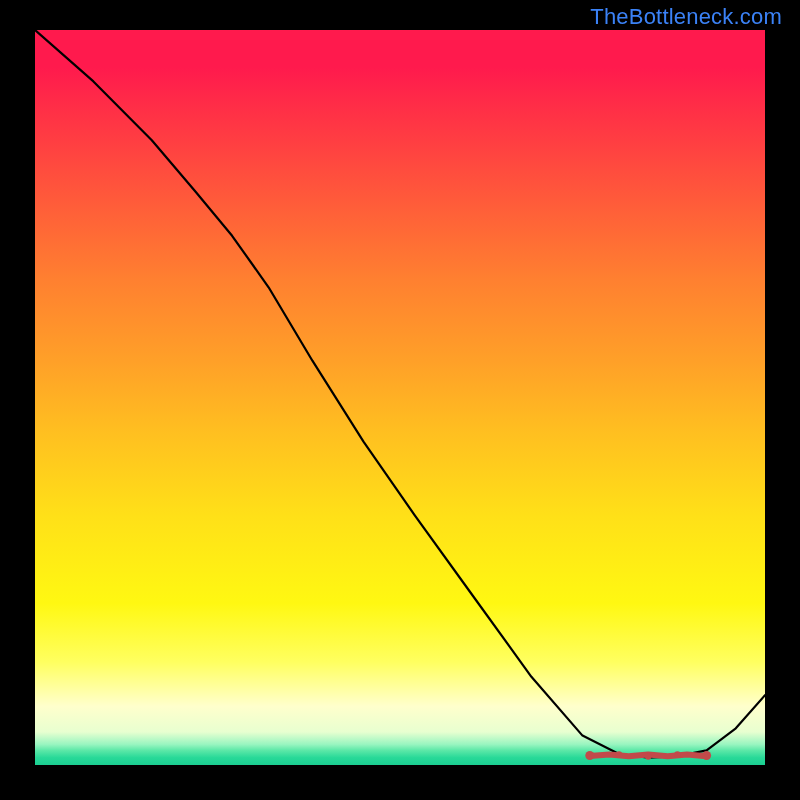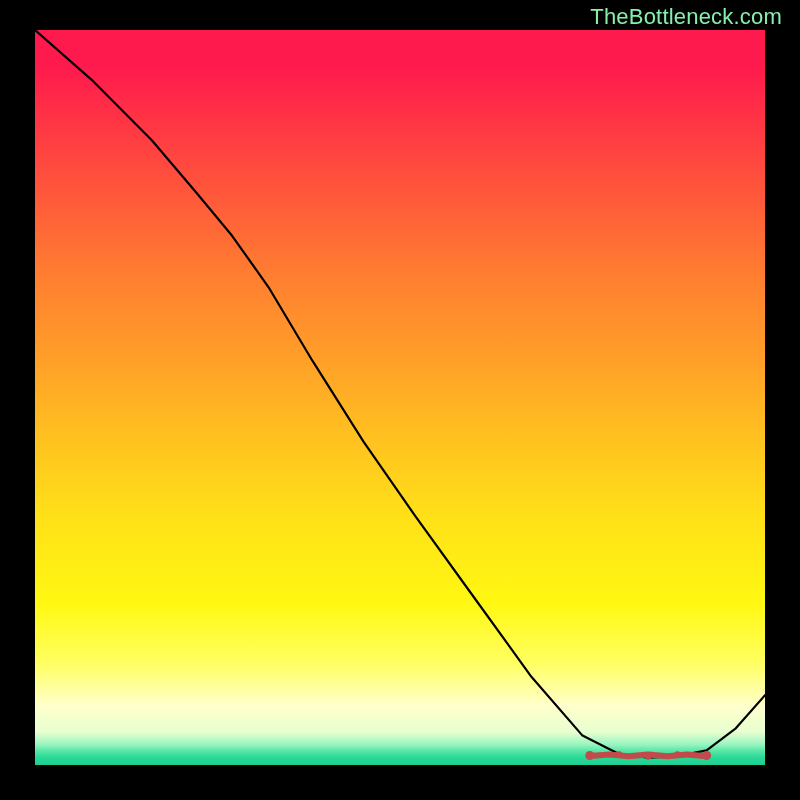--- a/index.html
+++ b/index.html
@@ -13,21 +13,21 @@
   }
   .frame {
     position: relative;
     width: 800px;
     height: 800px;
   }
   .attribution {
     position: absolute;
     top: 4px;
     right: 18px;
-    color: #86efac;
+    color: #3b82f6;
     font-size: 22px;
     font-weight: 400;
     letter-spacing: 0.2px;
   }
   .plot-area {
     position: absolute;
     left: 35px;
     top: 30px;
     width: 730px;
     height: 735px;

